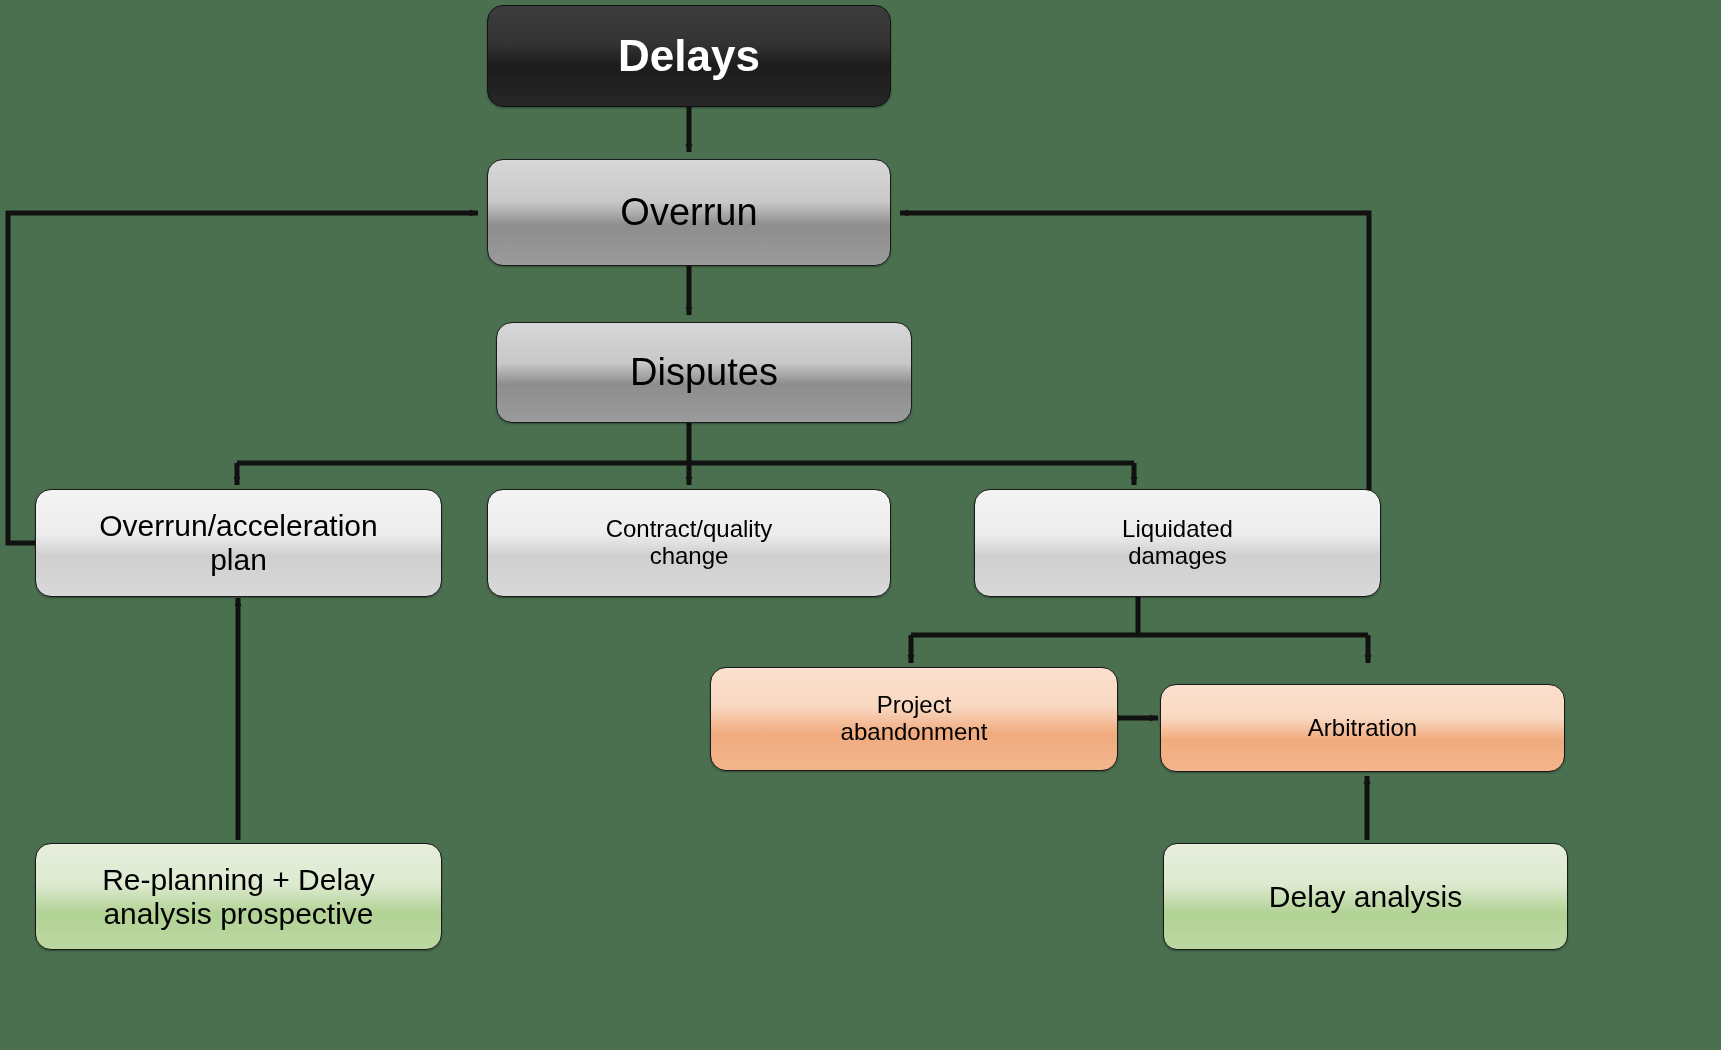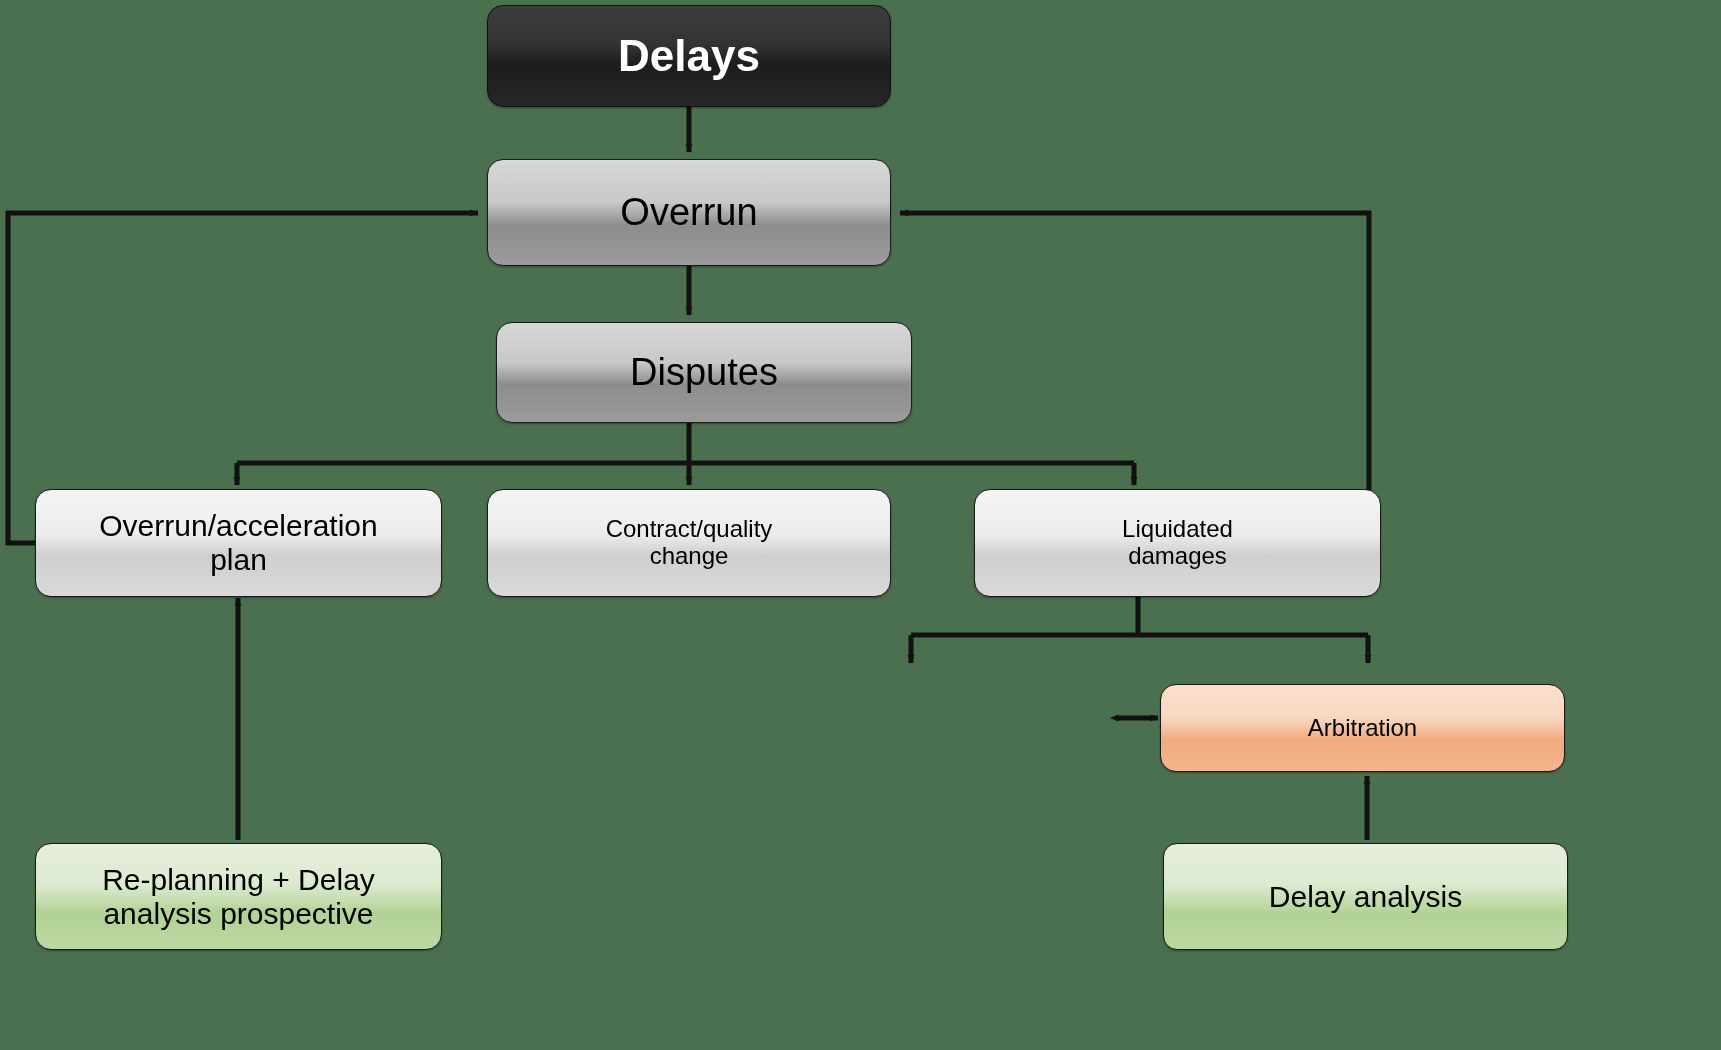--- a/index.html
+++ b/index.html
@@ -139,20 +139,24 @@
   <div class="node theme-grey-light fs-md" style="left:487px; top:489px; width:404px; height:108px;">
     <span class="node-label">Contract/quality
 change</span>
   </div>
 
   <div class="node theme-grey-light fs-md" style="left:934px; top:489px; width:407px; height:108px;margin-left:40px;">
     <span class="node-label">Liquidated
 damages</span>
   </div>
 
+  <div class="node theme-orange fs-md" style="left:710px; top:667px; width:408px; height:104px;">
+    <span class="node-label">Project
+abandonment</span>
+  </div>
 
   <div class="node theme-orange fs-md" style="left:1160px; top:684px; width:405px; height:88px;">
     <span class="node-label">Arbitration</span>
   </div>
 
   <div class="node theme-green fs-xs" style="left:35px; top:843px; width:407px; height:107px;">
     <span class="node-label">Re-planning + Delay
 analysis prospective</span>
   </div>
 

